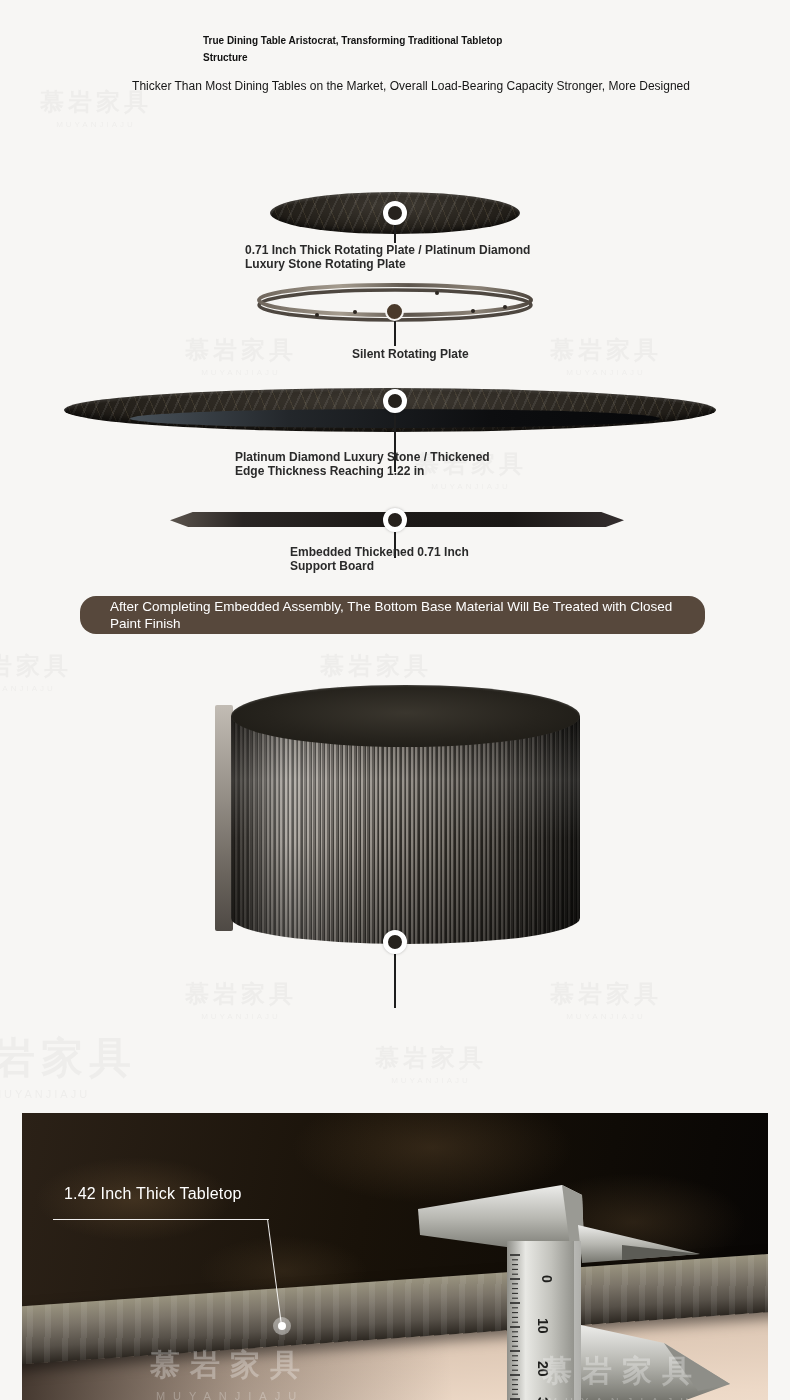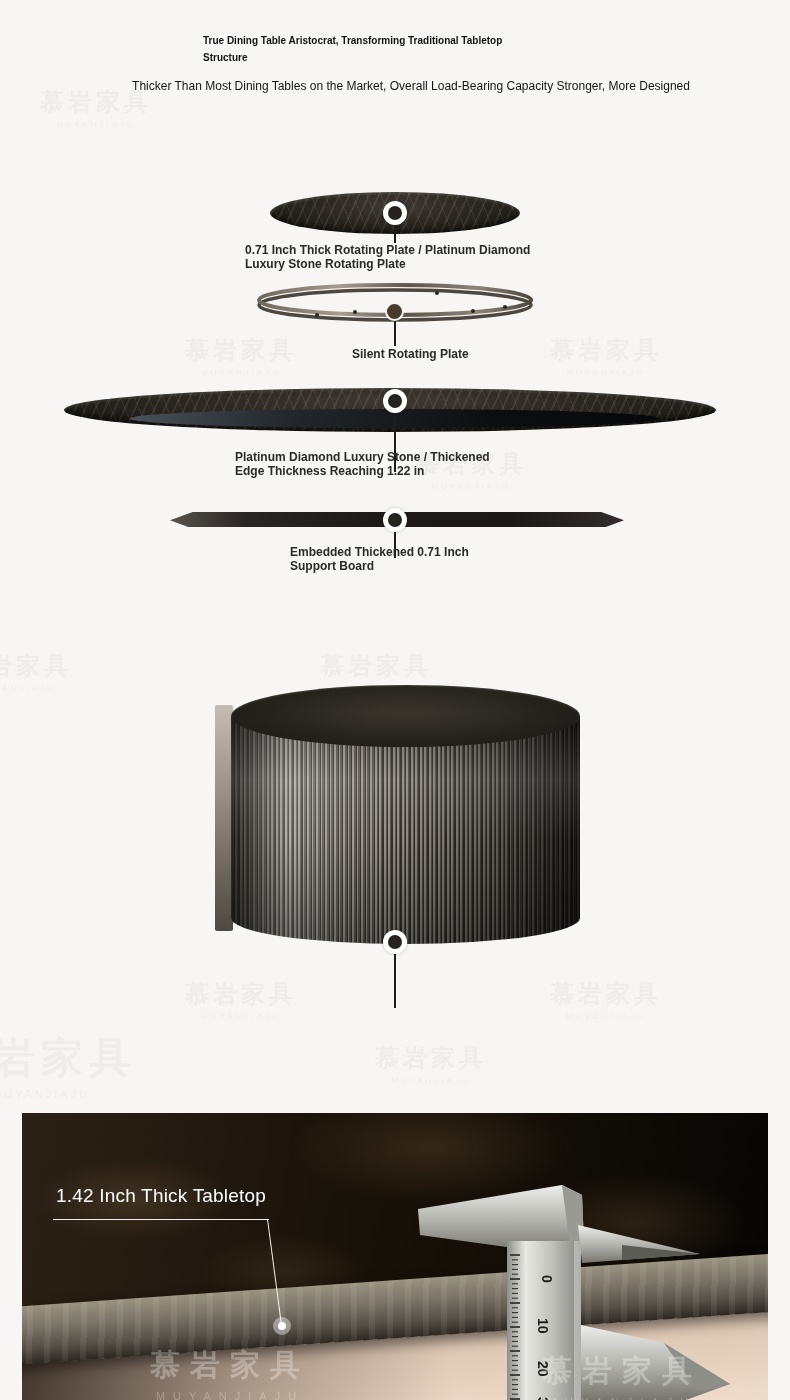--- a/index.html
+++ b/index.html
@@ -77,21 +77,21 @@
         linear-gradient(180deg,#d9c3b0 0%, #edd9c7 55%, #f3e4d4 100%); }
   .slab-edge { position:absolute; left:-30px; top:166px; width:840px; height:58px; transform:rotate(-4deg);
       background:
         repeating-linear-gradient(95deg, rgba(255,255,255,.07) 0 6px, rgba(255,255,255,0) 6px 18px),
         linear-gradient(180deg,#99937f 0%, #7c7569 35%, #565048 72%, #2c2username7 100%);
       background:
         repeating-linear-gradient(95deg, rgba(255,255,255,.07) 0 6px, rgba(255,255,255,0) 6px 18px),
         linear-gradient(180deg,#99937f 0%, #7c7569 35%, #565048 72%, #2c2721 100%);
       box-shadow:0 6px 14px rgba(0,0,0,.5); }
   .caliper-svg { position:absolute; left:0; top:0; z-index:4; }
-  .photo-callout { position:absolute; left:34px; top:72px; font-size:19px; font-weight:500; color:#fff; letter-spacing:.2px; z-index:6; }
+  .photo-callout { position:absolute; left:42px; top:72px; font-size:16px; font-weight:500; color:#fff; letter-spacing:.2px; z-index:6; }
   .lead-h { position:absolute; left:31px; top:106px; width:216px; height:1px; background:rgba(255,255,255,.92); z-index:6; }
   .lead-d { position:absolute; left:246px; top:106px; width:108px; height:1px; background:rgba(255,255,255,.92);
       transform:rotate(82.5deg); transform-origin:0 0; z-index:6; }
   .lead-dot { position:absolute; left:251px; top:204px; width:18px; height:18px; border-radius:50%;
       background:rgba(255,255,255,.40); z-index:6; }
   .lead-dot::after { content:""; position:absolute; left:5px; top:5px; width:8px; height:8px; border-radius:50%; background:#fff; }
   .photo-wm { position:absolute; text-align:center; z-index:5; pointer-events:none; }
   .photo-wm .cn { font-size:30px; font-weight:700; color:rgba(255,255,255,.30); letter-spacing:10px; white-space:nowrap; }
   .photo-wm .en { font-size:11px; color:rgba(255,255,255,.26); letter-spacing:8px; margin-top:4px; white-space:nowrap; }
 </style>
@@ -175,20 +175,21 @@
   <div class="tabletop-under"></div>
   <div class="marker ringed" style="left:383px; top:389px;"></div>
   <div class="vline" style="left:394px; top:413px; height:59px;"></div>
   <div class="lbl" style="left:235px; top:451px; width:285px;">Platinum Diamond Luxury Stone / Thickened Edge Thickness Reaching 1.22 in</div>
 
   <div class="board"></div>
   <div class="marker ringed" style="left:383px; top:508px;"></div>
   <div class="vline" style="left:394px; top:532px; height:26px;"></div>
   <div class="lbl" style="left:290px; top:546px; width:185px;">Embedded Thickened 0.71 Inch Support Board</div>
 
+  <div class="banner">After Completing Embedded Assembly, The Bottom Base Material Will Be Treated with Closed Paint Finish</div>
 
   <div class="cyl">
     <div class="sheet"></div>
     <div class="body"></div>
     <div class="top"></div>
   </div>
   <div class="marker ringed" style="left:383px; top:930px;"></div>
   <div class="vline" style="left:394px; top:954px; height:54px;"></div>
 
   <div class="photo">

